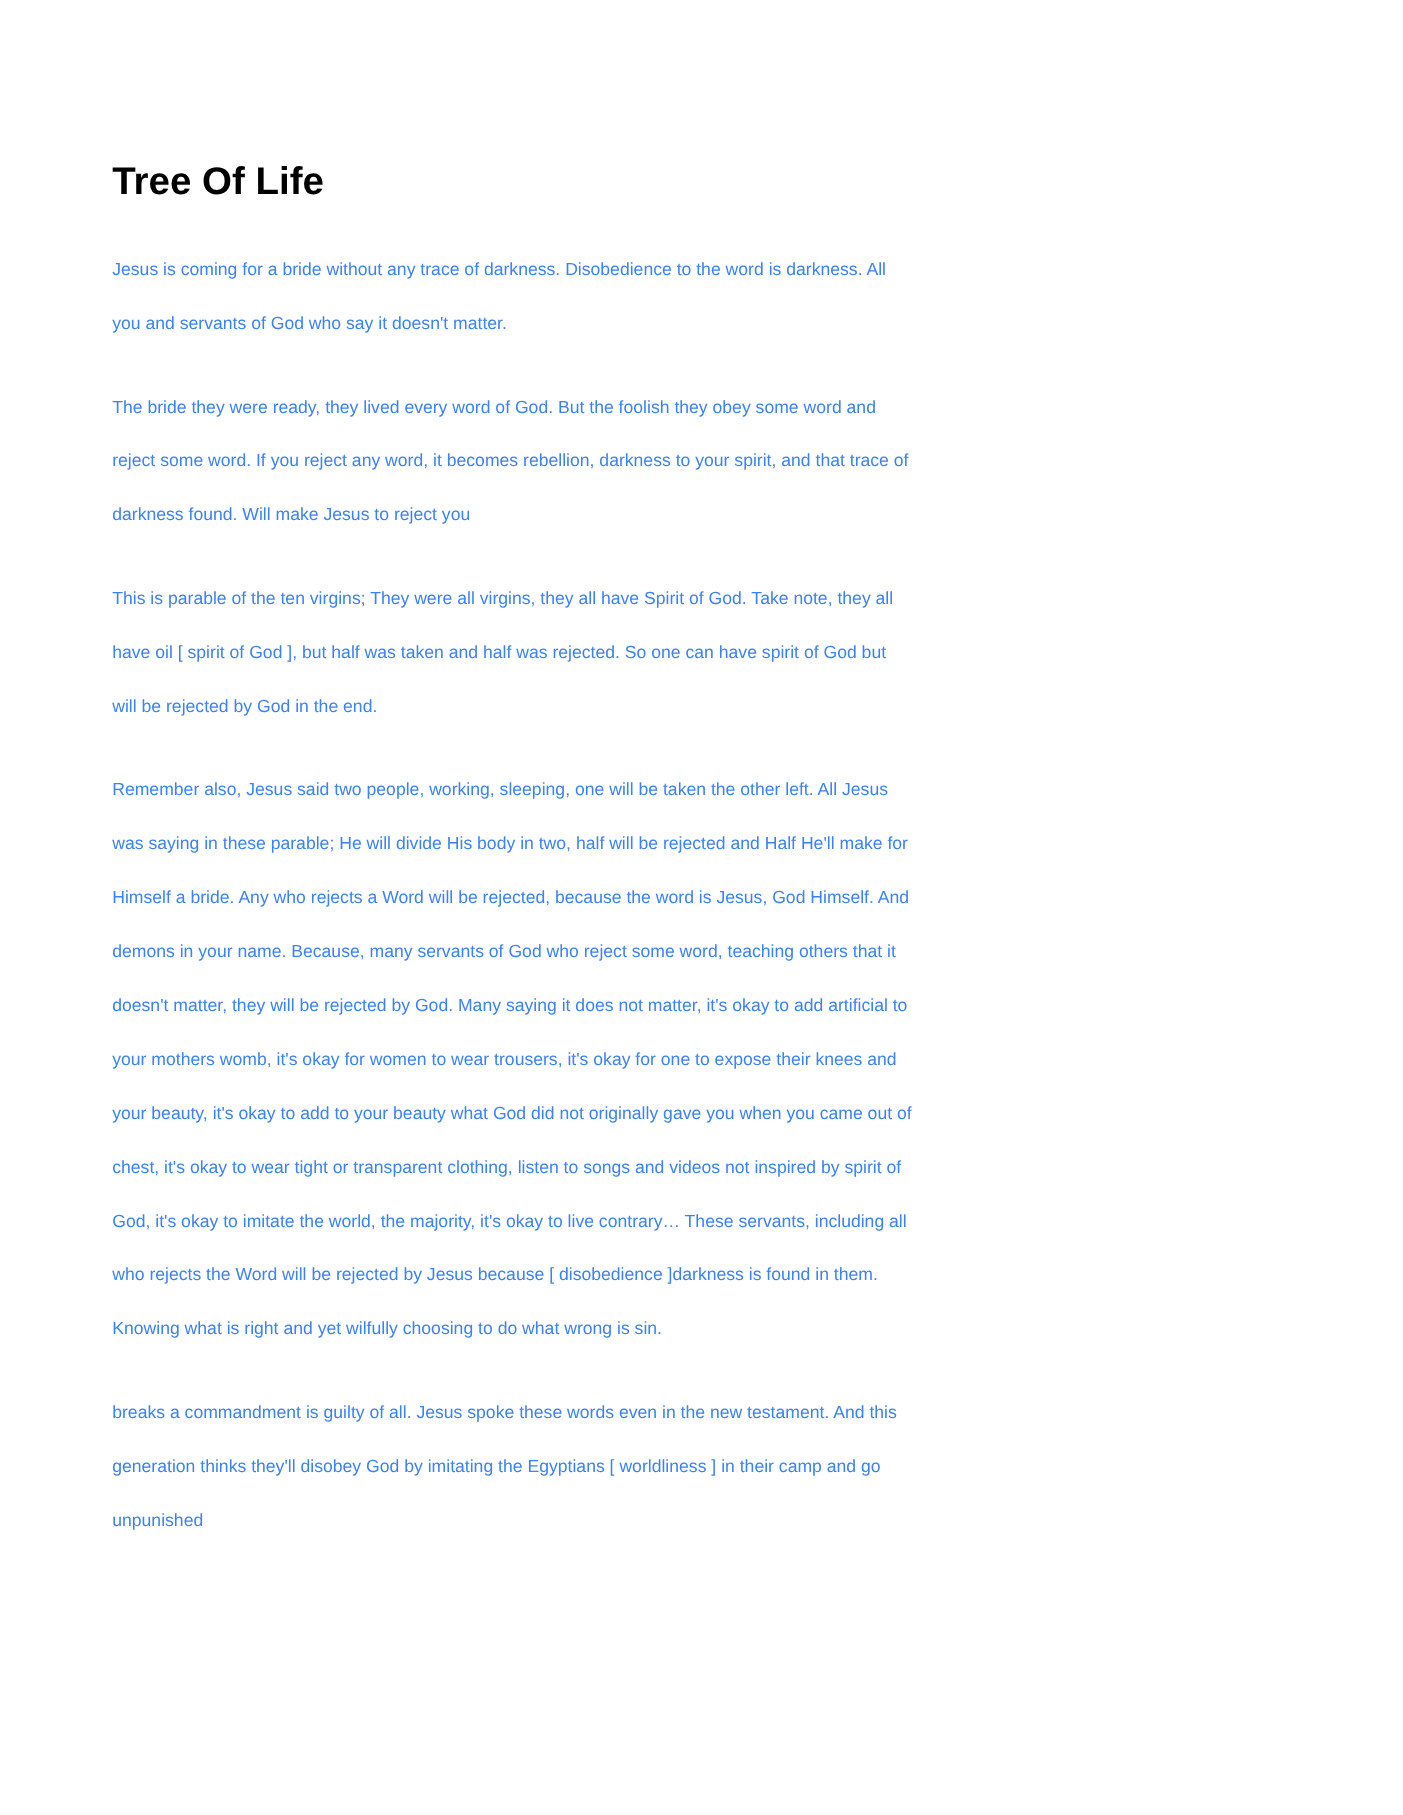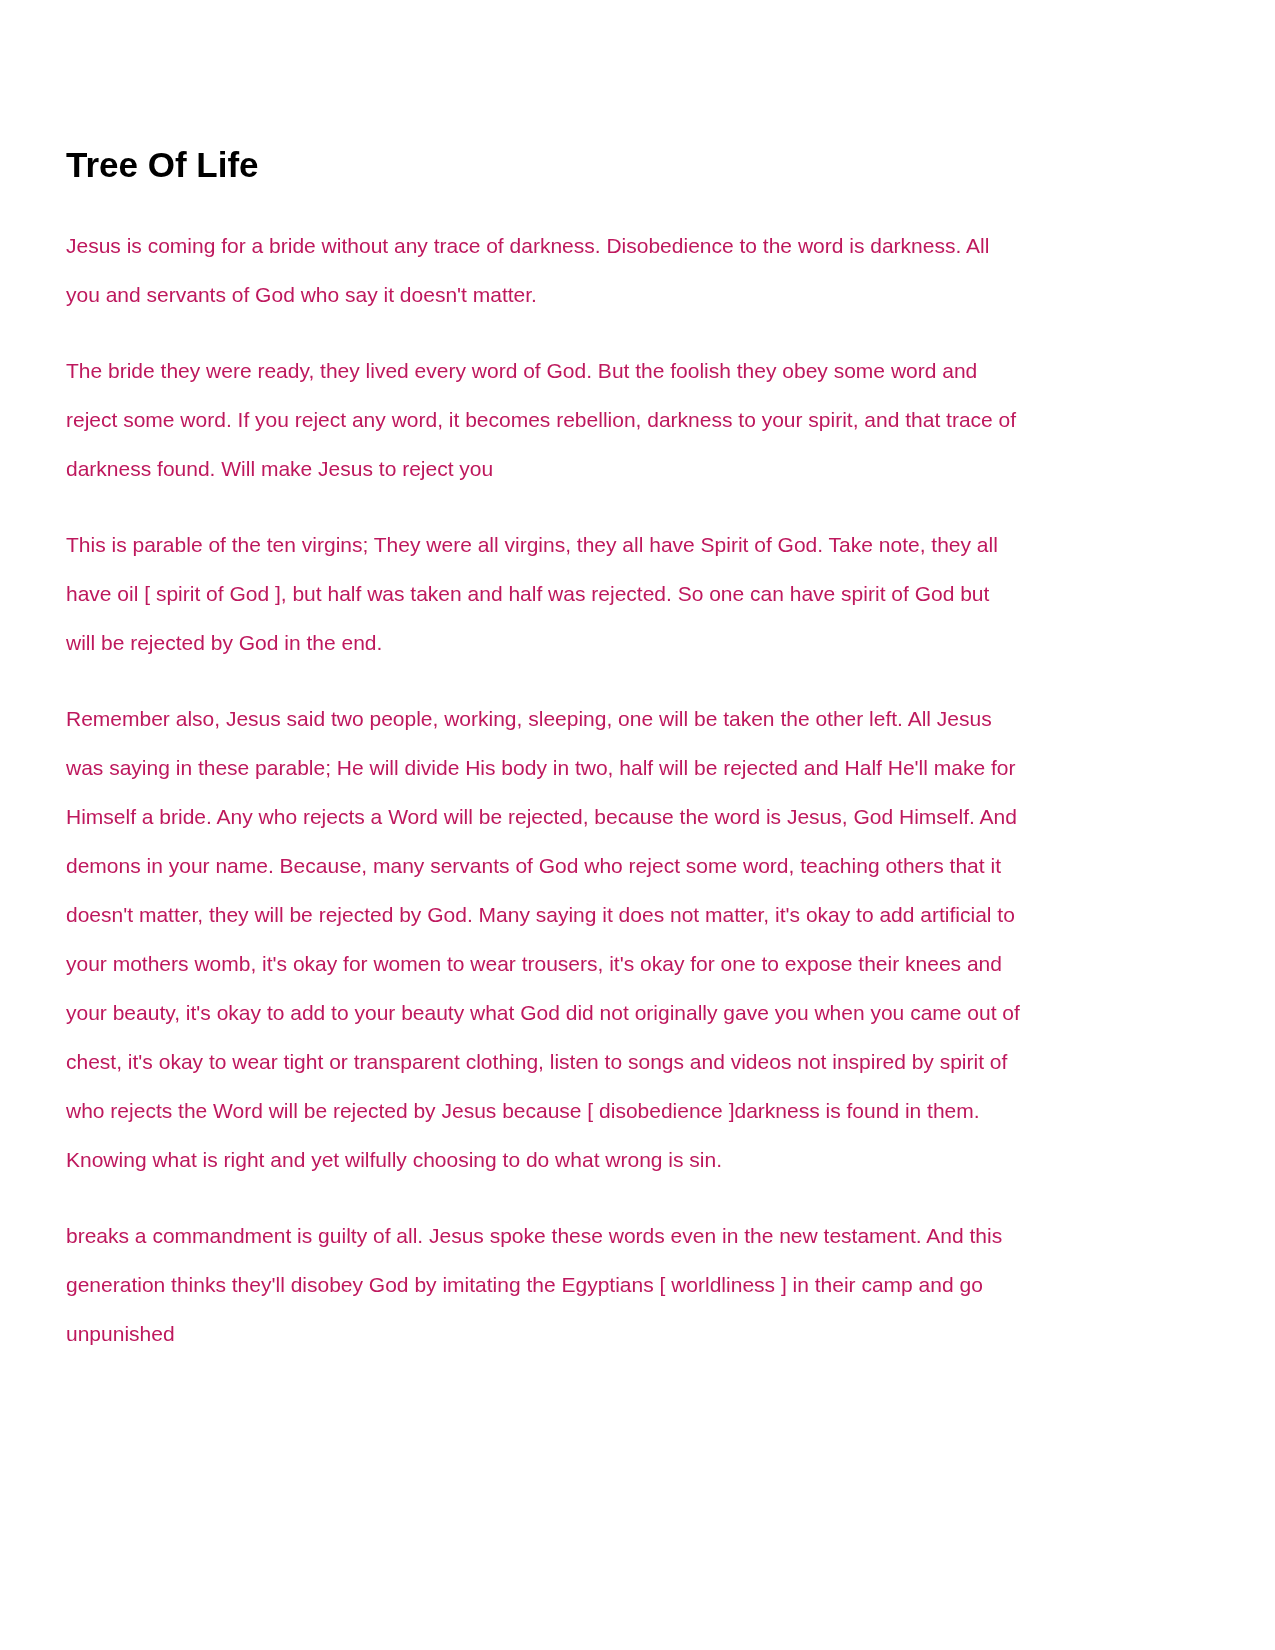--- a/index.html
+++ b/index.html
@@ -10,39 +10,39 @@
     width: 1275px;
     height: 1650px;
     background: #ffffff;
     font-family: "Liberation Sans", sans-serif;
     overflow: hidden;
   }
   .page {
     box-sizing: border-box;
     width: 1275px;
     height: 1650px;
-    padding: 143px 69px 0 66px;
+    padding: 143px 69px 0 102px;
   }
   .doc-title {
     margin: 0 0 35px 0;
     font-size: 35px;
     line-height: 43px;
     font-weight: 700;
     color: #000000;
   }
   .para {
     margin: 0 0 27px 0;
   }
   .para:last-child {
     margin-bottom: 0;
   }
   .line {
-    font-size: 21px;
+    font-size: 16px;
     line-height: 49px;
-    color: #be185d;
+    color: #3b82f6;
     white-space: nowrap;
   }
 </style>
 </head>
 <body>
 
 <div class="page">
 
   <h1 class="doc-title">Tree Of Life</h1>
 
@@ -65,20 +65,21 @@
 
   <div class="para">
     <div class="line">Remember also, Jesus said two people, working, sleeping, one will be taken the other left. All Jesus</div>
     <div class="line">was saying in these parable; He will divide His body in two, half will be rejected and Half He'll make for</div>
     <div class="line">Himself a bride. Any who rejects a Word will be rejected, because the word is Jesus, God Himself. And</div>
     <div class="line">demons in your name. Because, many servants of God who reject some word, teaching others that it</div>
     <div class="line">doesn't matter, they will be rejected by God. Many saying it does not matter, it's okay to add artificial to</div>
     <div class="line">your mothers womb, it's okay for women to wear trousers, it's okay for one to expose their knees and</div>
     <div class="line">your beauty, it's okay to add to your beauty what God did not originally gave you when you came out of</div>
     <div class="line">chest, it's okay to wear tight or transparent clothing, listen to songs and videos not inspired by spirit of</div>
+    <div class="line">God, it's okay to imitate the world, the majority, it's okay to live contrary… These servants, including all</div>
     <div class="line">who rejects the Word will be rejected by Jesus because [ disobedience ]darkness is found in them.</div>
     <div class="line">Knowing what is right and yet wilfully choosing to do what wrong is sin.</div>
   </div>
 
   <div class="para">
     <div class="line">breaks a commandment is guilty of all. Jesus spoke these words even in the new testament. And this</div>
     <div class="line">generation thinks they'll disobey God by imitating the Egyptians [ worldliness ] in their camp and go</div>
     <div class="line">unpunished</div>
   </div>
 

